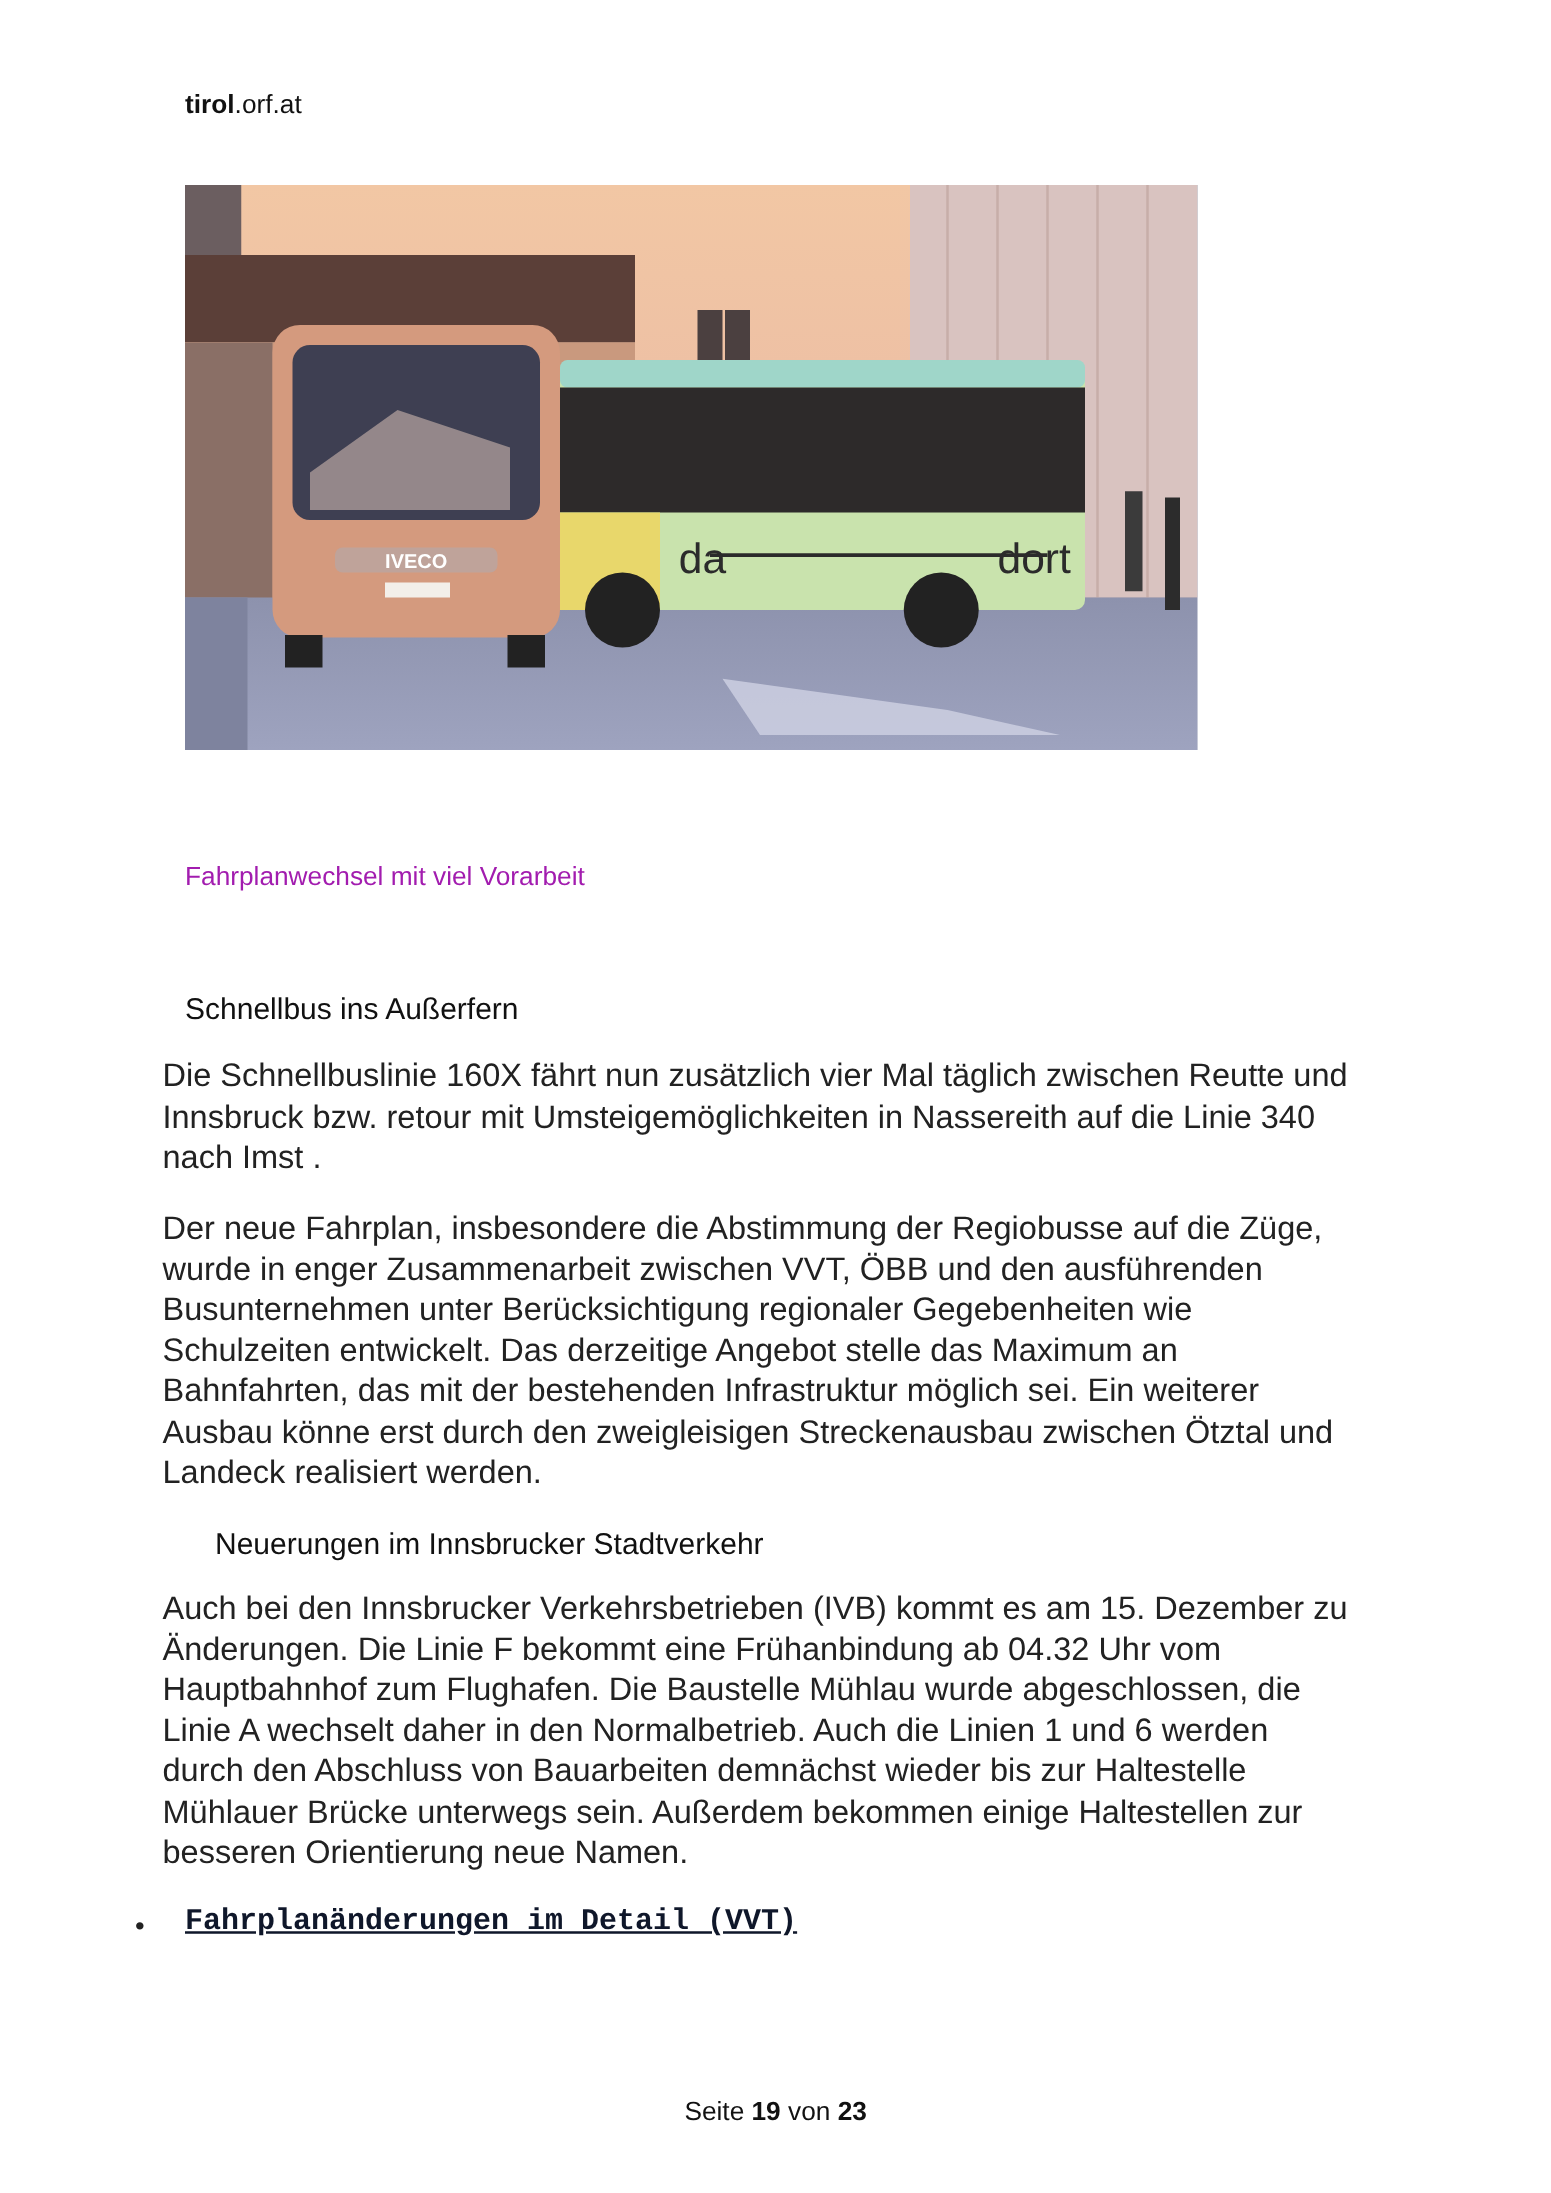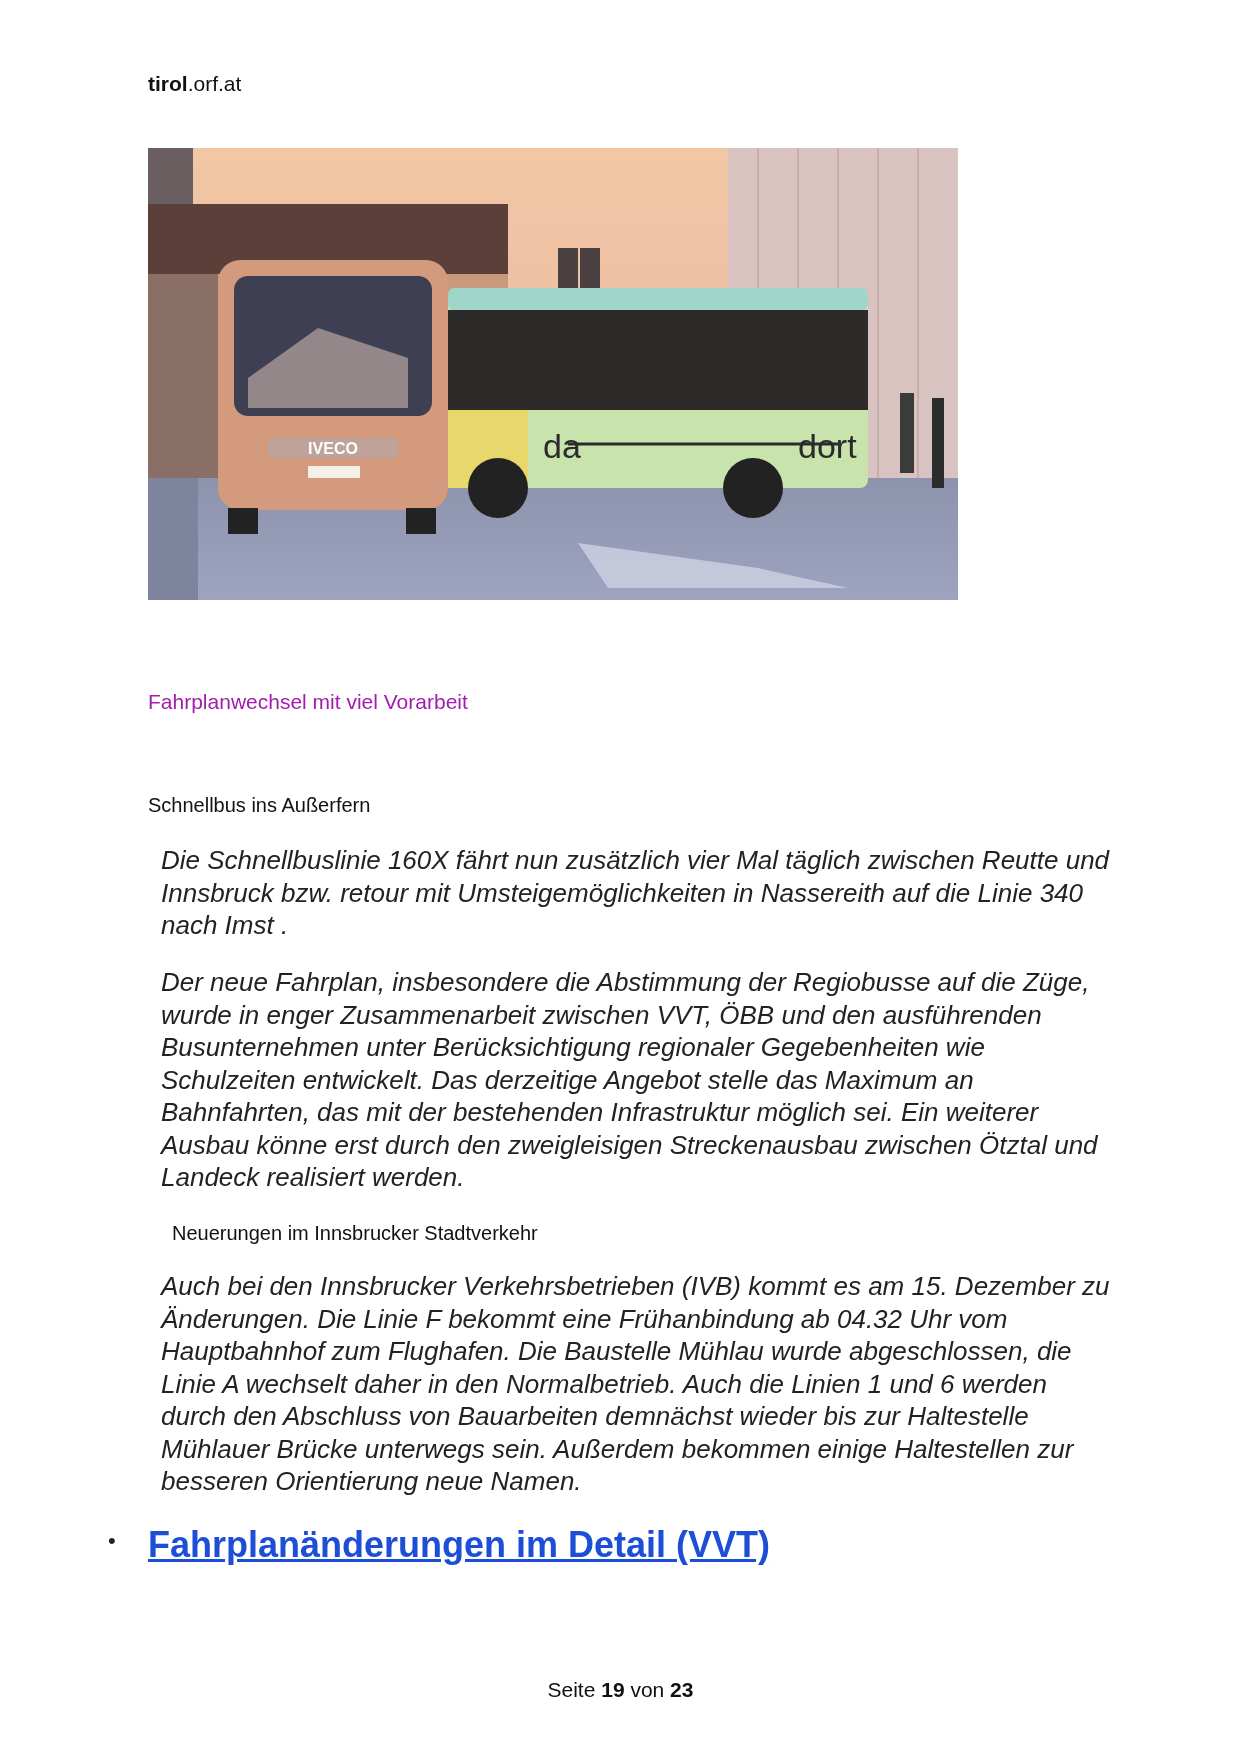--- a/index.html
+++ b/index.html
@@ -3,24 +3,24 @@
 <meta charset="utf-8">
 <style>
   html, body { margin: 0; padding: 0; background: #ffffff; }
   body { width: 1241px; height: 1754px; position: relative; overflow: hidden;
          font-family: "Liberation Sans", sans-serif; color: #1a1a1a; }
   .abs { position: absolute; }
   .site { left: 148px; top: 72px; font-size: 21px; color: #111; }
   .site b { font-weight: bold; }
   .photo { left: 148px; top: 148px; width: 810px; height: 452px; overflow: hidden; background: #9aa0b8; }
   .caption { left: 148px; top: 690px; font-size: 21px; color: #a21caf; }
-  .subhead { left: 148px; font-size: 20px; color: #111; text-align: center; }
-  .para { left: 161px; width: 950px; font-size: 26px; line-height: 32.5px; color: #222; margin: 0; font-style: italic; }
+  .subhead { left: 148px; font-size: 24px; color: #111; text-align: center; }
+  .para { left: 130px; width: 950px; font-size: 26px; line-height: 32.5px; color: #222; margin: 0; }
   .bullet { left: 108px; top: 1528px; font-size: 22px; color: #222; }
-  .link { left: 148px; top: 1524px; font-size: 36px; font-weight: bold; color: #1d4ed8; text-decoration: underline; }
+  .link { left: 148px; top: 1524px; font-size: 24px; font-weight: bold; color: #0f172a; text-decoration: underline; font-family: Liberation Mono, monospace; }
   .footer { left: 0; width: 1241px; top: 1654px; text-align: center; font-size: 21px; color: #111; margin-top: 24px; }
 </style>
 </head>
 <body>
 
 <div class="abs site"><b>tirol</b><span>.orf.at</span></div>
 
 <div class="abs photo">
   <svg width="810" height="452" viewBox="0 0 810 452">
     <defs>

